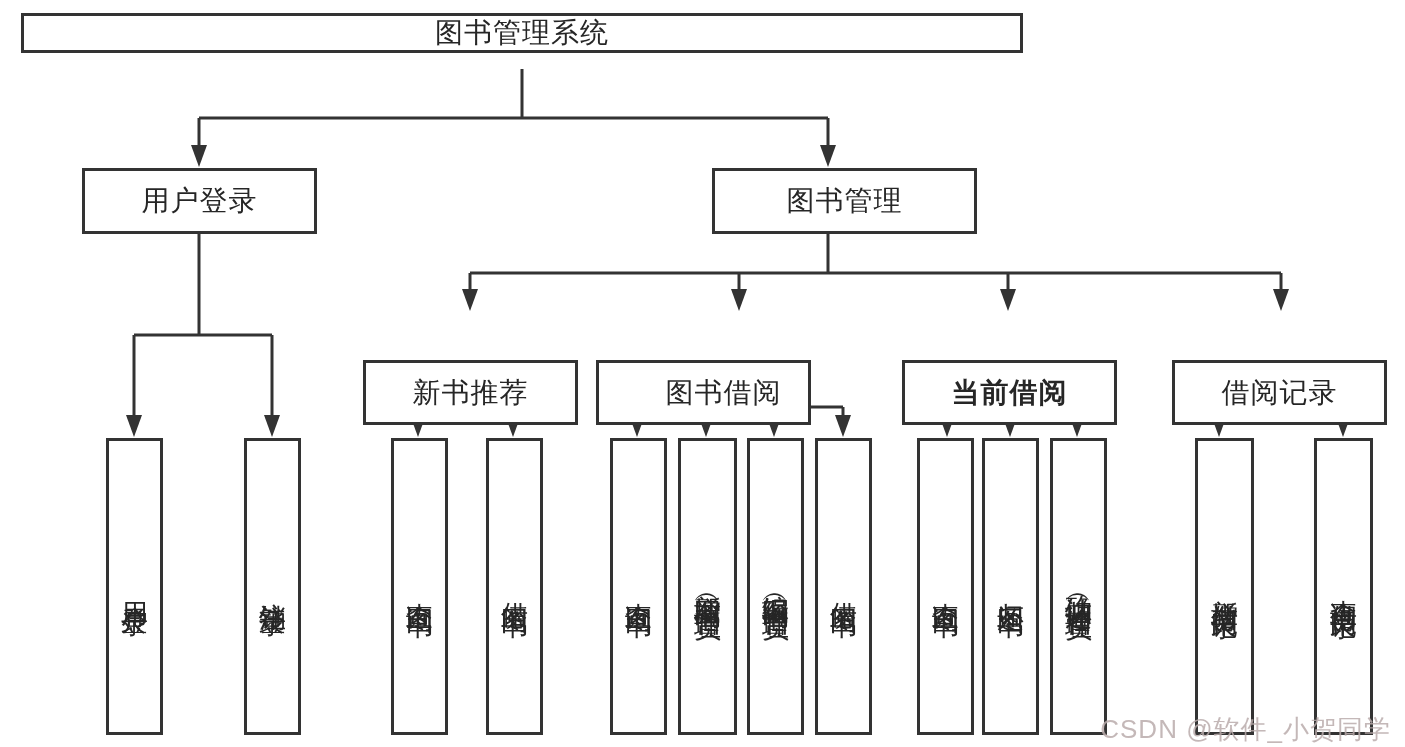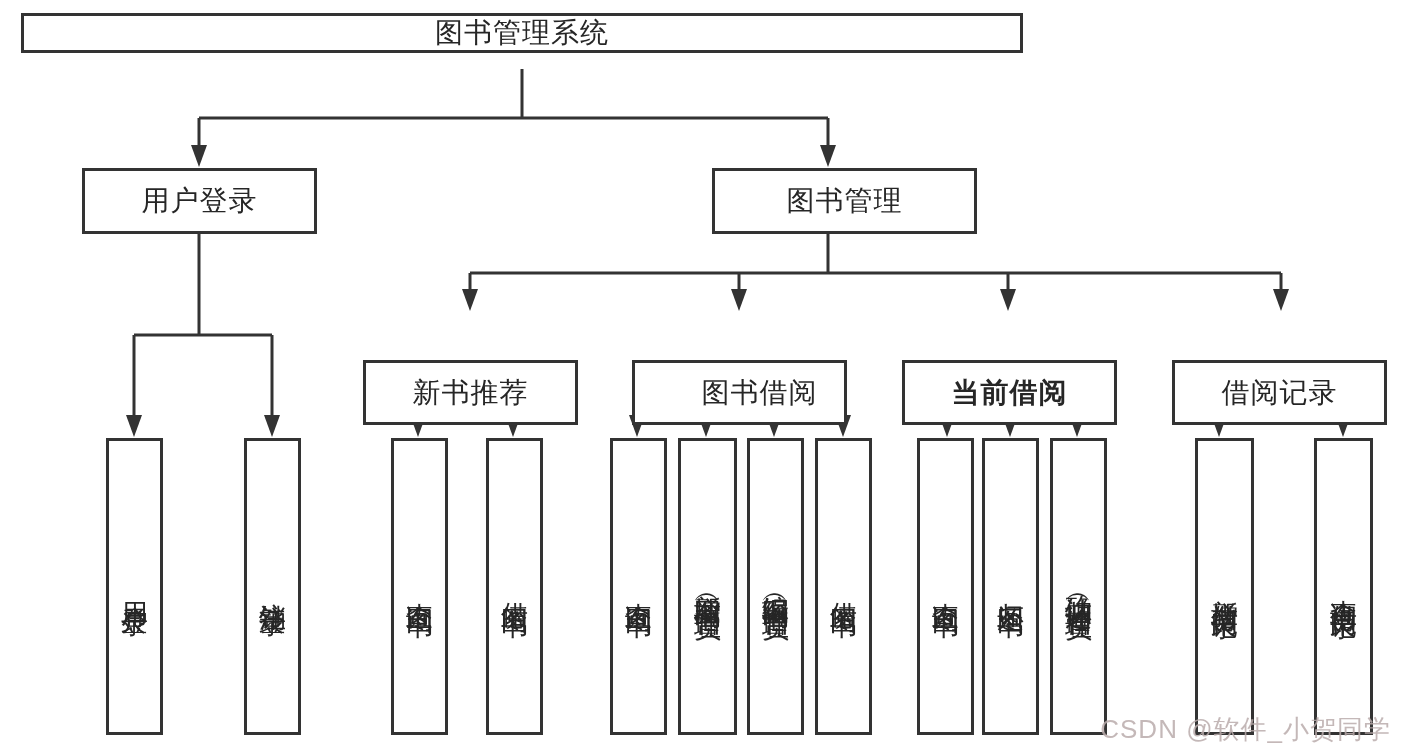--- a/index.html
+++ b/index.html
@@ -30,21 +30,21 @@
     white-space:normal;
   }
   
   .n-root{left:21px;top:13px;width:1002px;height:40px;}
   
   .n-userlogin{left:82px;top:168px;width:235px;height:66px;}
   .n-bookmgmt{left:712px;top:168px;width:265px;height:66px;}
   
   .n-l3{top:312px;height:65px;width:215px;margin-top:48px;}
   .n-nbr{left:363px;}
-  .n-bb{left:632px;padding-left:40px;}
+  .n-bb{left:596px;padding-left:40px;}
   .n-cb{left:902px;font-weight:bold;}
   .n-br{left:1172px;}
   
   .n-l4{top:438px;height:297px;width:57px;}
   .lf1{left:106px;}
   .lf2{left:244px;}
   .lf3{left:391px;}
   .lf4{left:486px;}
   .lf5{left:610px;}
   .lf6{left:678px;width:59px;}

